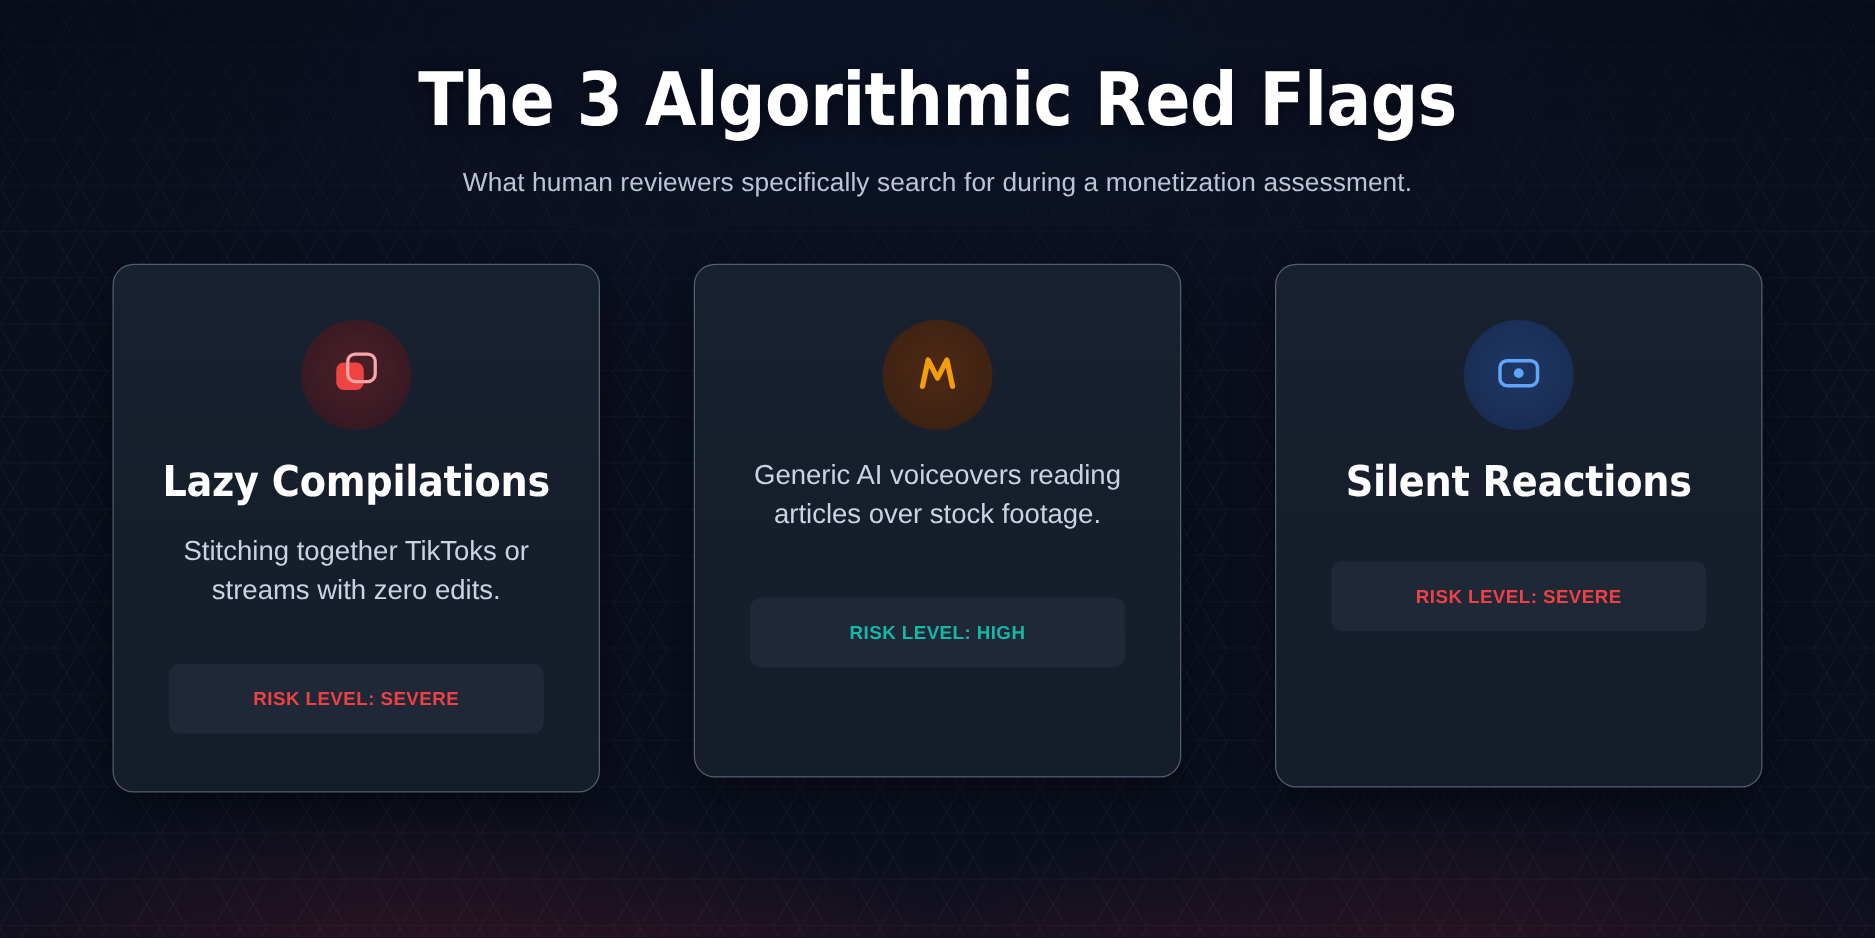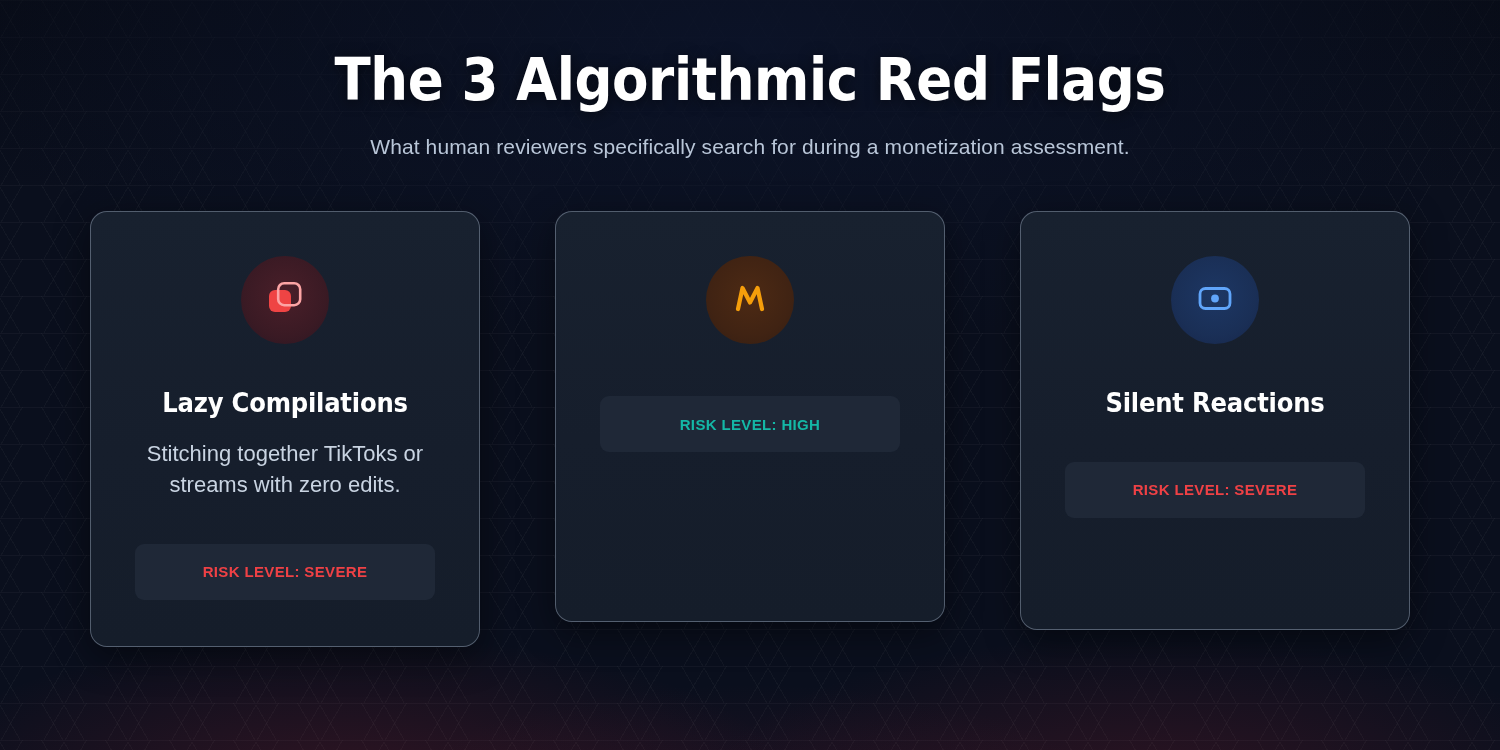--- a/index.html
+++ b/index.html
@@ -117,22 +117,22 @@
     display:flex;
     align-items:center;
     justify-content:center;
     flex:0 0 auto;
   }
   .icon-circle.red   { background:radial-gradient(circle at 50% 45%, #4a1f29 0%, #3a1a24 62%, #2a1622 100%); }
   .icon-circle.amber { background:radial-gradient(circle at 50% 45%, #4d2a14 0%, #402313 62%, #331d12 100%); }
   .icon-circle.blue  { background:radial-gradient(circle at 50% 45%, #1d3764 0%, #1a2f56 62%, #16254a 100%); }
 
   .card-title {
-    margin-top:44px;
-    font-size:27px;
+    margin-top:24px;
+    font-size:34px;
     font-weight:bold;
     color:#ffffff;
     text-align:center;
     font-family:"DejaVu Sans", sans-serif;
     font-stretch:condensed;
     letter-spacing:-0.2px;
     line-height:1.1;
   }
 
   .card-desc {
@@ -192,20 +192,21 @@
     </div>
 
     <div class="card card--short">
       <div class="icon-circle amber">
         <span>
           <svg width="42" height="42" viewBox="0 0 42 42" aria-hidden="true">
             <path d="M9 32 L13.5 11 L21 25.5 L28.5 11 L33 32" fill="none" stroke="#f59e0b" stroke-width="4.2" stroke-linecap="round" stroke-linejoin="round"></path>
           </svg>
         </span>
       </div>
+      <div class="card-desc">Generic AI voiceovers reading articles over stock footage.</div>
       <div class="risk-badge high">RISK LEVEL: HIGH</div>
     </div>
 
     <div class="card card--tall">
       <div class="icon-circle blue">
         <span>
           <svg width="42" height="42" viewBox="0 0 42 42" aria-hidden="true">
             <rect x="6" y="11.5" width="30" height="20" rx="5.5" fill="none" stroke="#60a5fa" stroke-width="2.8"></rect>
             <circle cx="21" cy="21.5" r="3.9" fill="#60a5fa"></circle>
           </svg>

